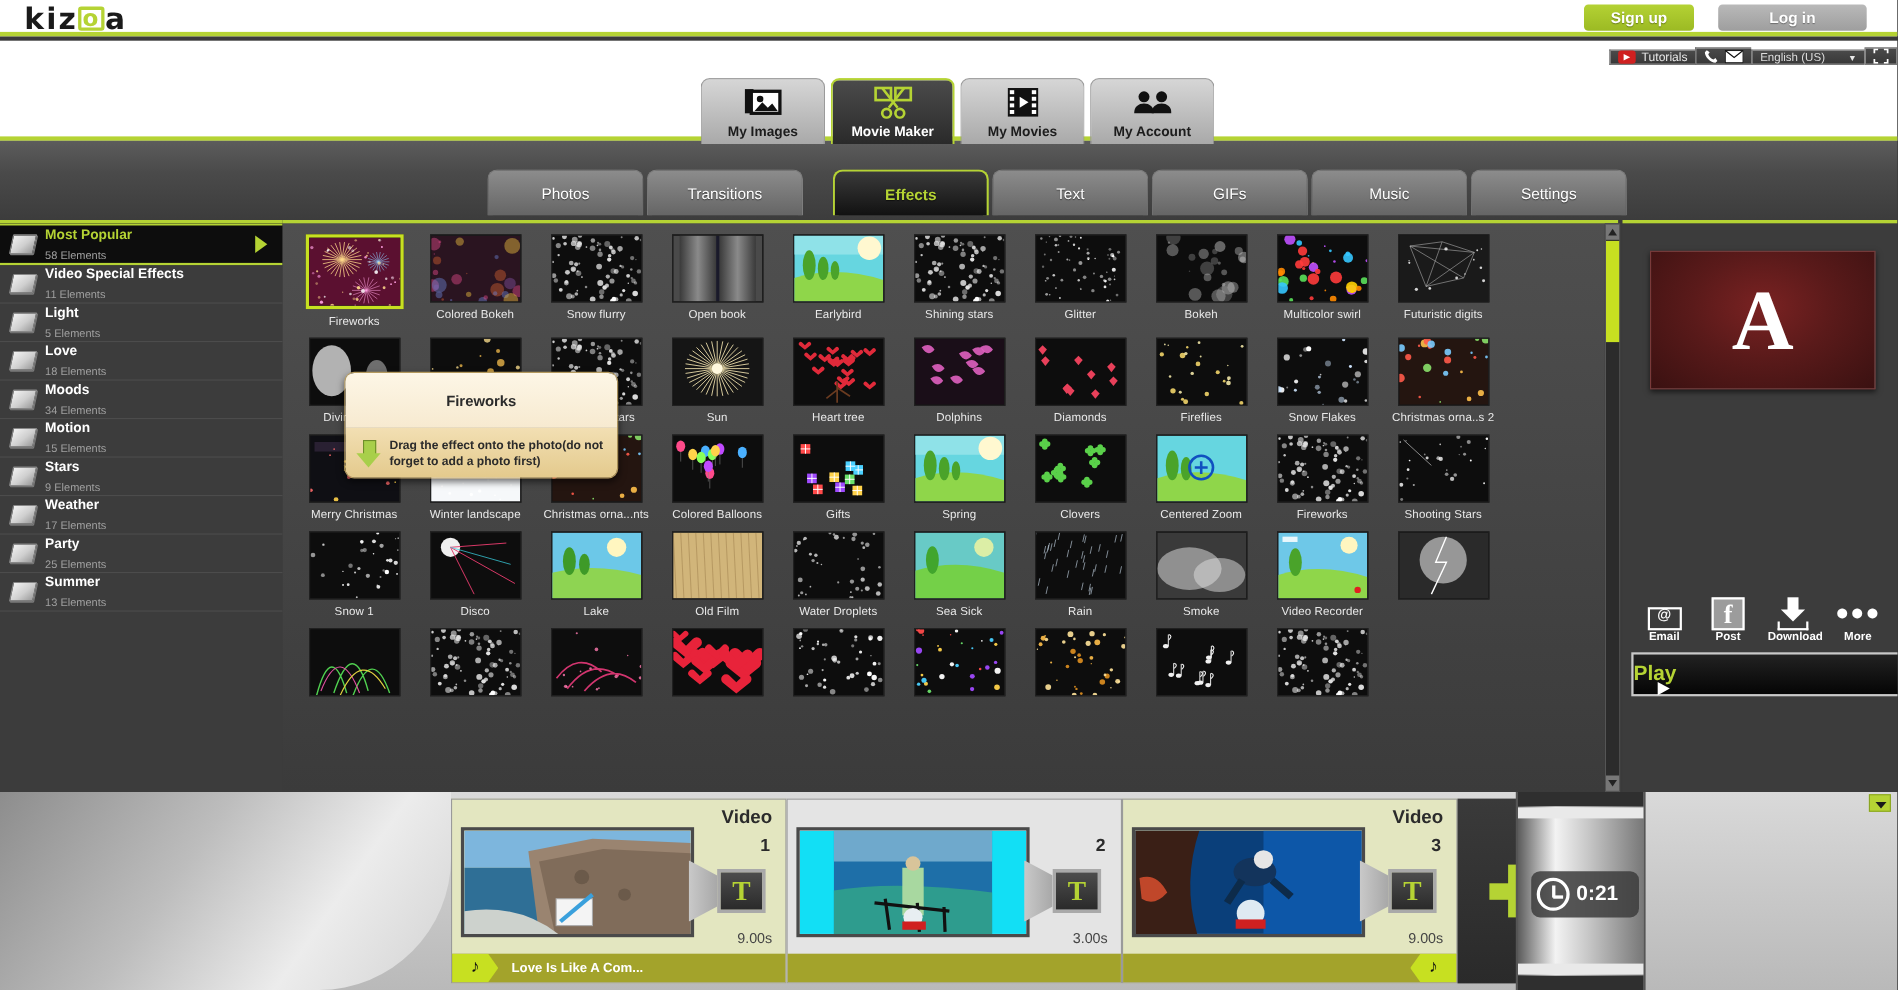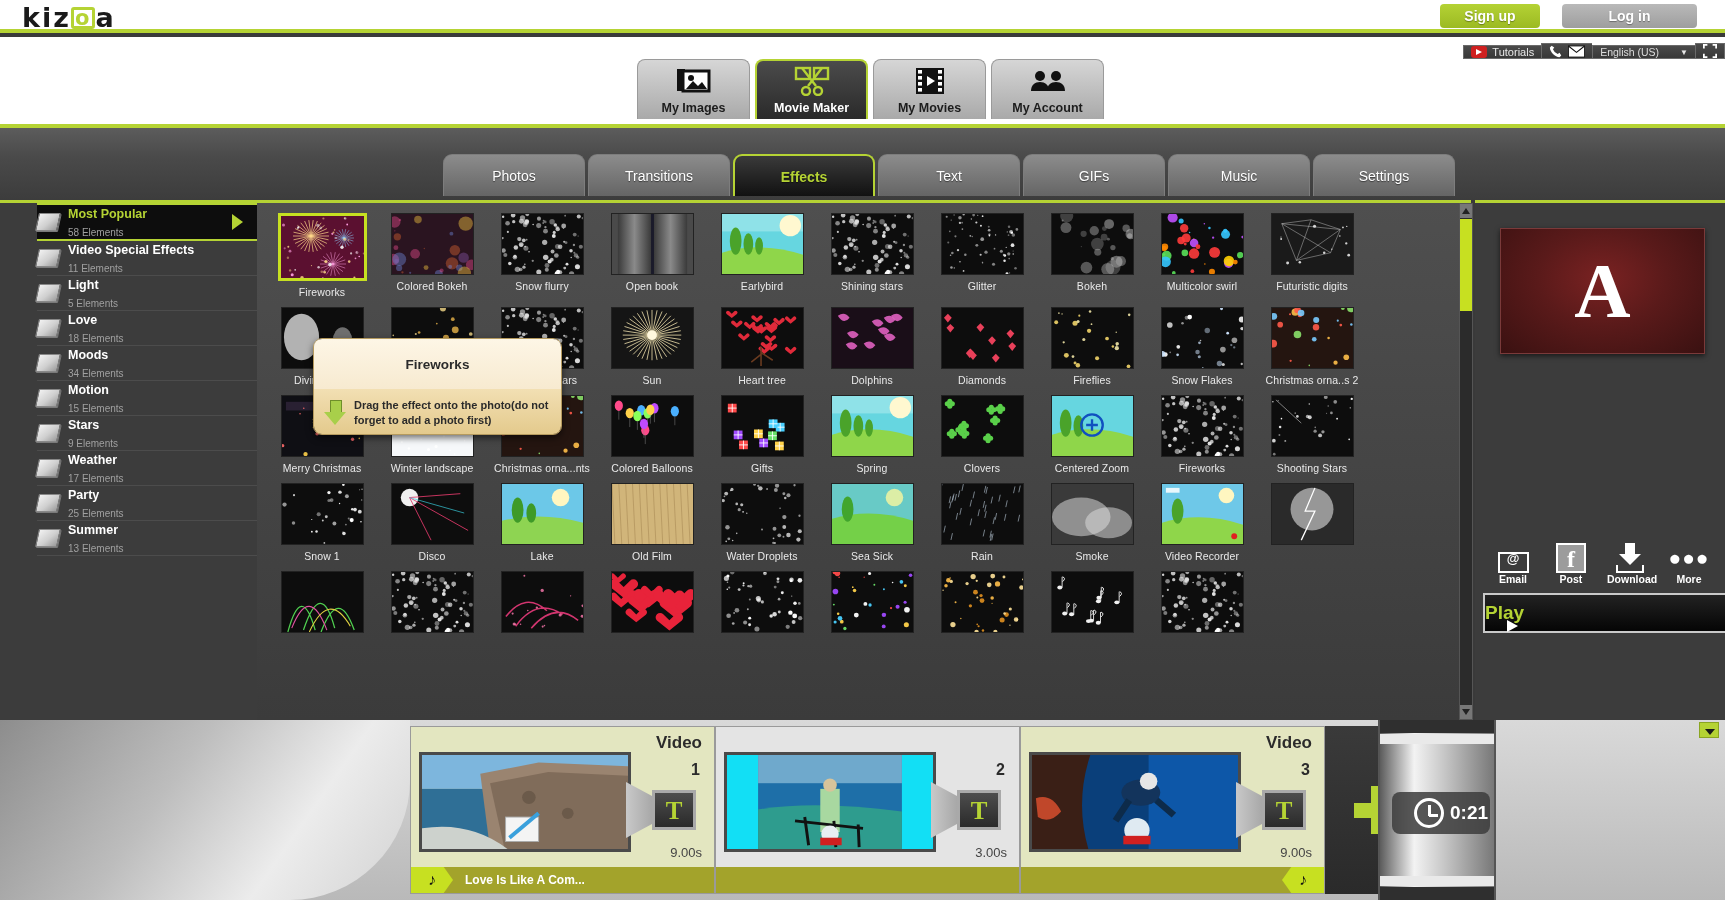--- a/index.html
+++ b/index.html
@@ -57,21 +57,21 @@
     border-bottom:3.5px solid transparent;
   }
   .lang{ color:#ddd; font-size:10.5px; }
   .caret{ font-size:8px; margin-left:16px; }
 
   
   .navstrip{
     position:absolute; left:0; top:37px; width:1725px; height:91px;
     background:#fff; border-bottom:4px solid #b5d334;
   }
-  .navtabs{ position:absolute; left:637px; top:59px; display:flex; gap:5px; z-index:4;}
+  .navtabs{ position:absolute; left:637px; top:71px; display:flex; gap:5px; z-index:4;}
   .ntab{
     width:113px; height:60px; border-radius:8px 8px 0 0;
     background:linear-gradient(#d6d6d6,#a9a9a9);
     display:flex; flex-direction:column; align-items:center; justify-content:flex-end;
     padding-bottom:4px; color:#1c1c1c; font-size:12.5px; font-weight:bold;
     border:1px solid #9a9a9a; border-bottom:none;
   }
   .ntab.active{
     background:linear-gradient(#4b4b4b,#2a2a2a);
     color:#fff; border:2px solid #b5d334; border-bottom:none;
@@ -86,31 +86,31 @@
   .subtabs{ position:absolute; left:443px; top:154px; display:flex; gap:3px; }
   .stab{
     width:142px; height:42px; border-radius:9px 9px 0 0;
     background:linear-gradient(#8c8c8c,#656565);
     border:1px solid #7d7d7d; border-bottom:none;
     color:#fff; font-size:14px; text-align:center; line-height:42px;
     text-shadow:0 1px 1px rgba(0,0,0,.5);
   }
   .stab.active{
     background:linear-gradient(#3a3a3a,#111);
-    border:2px solid #b5d334; border-bottom:none; color:#b5d334; font-weight:bold;
+    border:2px solid #b5d334; border-bottom:none; color:#b5d334; font-weight:bold;margin-left:24px;
   }
 
   
   .sidebar{
     position:absolute; left:0; top:200px; width:257px; height:520px;
     background:#3c3c3c; border-top:3px solid #b5d334; overflow:hidden;
   }
   .cat{
-    height:35px; display:flex; align-items:center; gap:9px; padding-left:0;
-    border-bottom:1px solid #4c4c4c; position:relative;margin-left:37px;
+    height:35px; display:flex; align-items:center; gap:9px; padding-left:10px;
+    border-bottom:1px solid #4c4c4c; position:relative;
   }
   .cat.active{
     background:#0d0d0d; border-top:2px solid #b5d334; border-bottom:2px solid #b5d334;
     height:38px;
   }
   .bookicon{
     width:22px; height:18px; flex:none;
     background:linear-gradient(135deg,#f2f2f2 0%, #cfcfcf 55%, #9a9a9a 100%);
     transform:skewX(-12deg); border:1px solid #888; border-radius:1px;
     box-shadow:1px 1px 0 #7a7a7a;
@@ -316,21 +316,21 @@
   .reel{
     position:absolute; left:1378px; top:0; width:118px; height:180px;
     background:linear-gradient(90deg,#5c5c5c,#f3f3f3 30%,#c9c9c9 55%,#787878 100%);
     border-left:2px solid #555; border-right:2px solid #555;
   }
   .reel .band{ position:absolute; left:0; width:100%; height:10px; background:#e9e9e9; }
   .reel .dark{ position:absolute; left:0; width:100%; height:13px; background:#2f2f2f; }
   .clock{
     position:absolute; left:12px; top:72px; width:98px; height:42px;
     background:rgba(60,60,60,.85); border-radius:8px;
-    display:flex; align-items:center; gap:6px; padding-left:22px;
+    display:flex; align-items:center; gap:6px; padding-left:5px;
   }
   .clockface{
     width:30px; height:30px; border:3px solid #fff; border-radius:50%; position:relative;
   }
   .clockface:before{
     content:""; position:absolute; left:11px; top:4px; width:3px; height:11px; background:#fff;
   }
   .clockface:after{
     content:""; position:absolute; left:12px; top:13px; width:9px; height:3px; background:#fff;
   }

